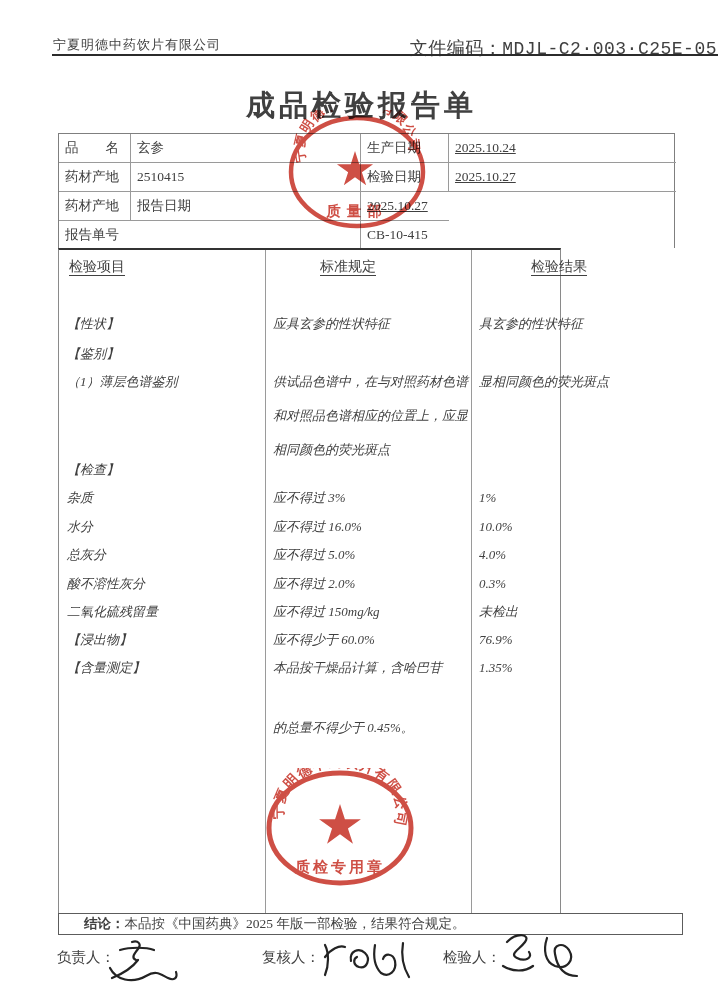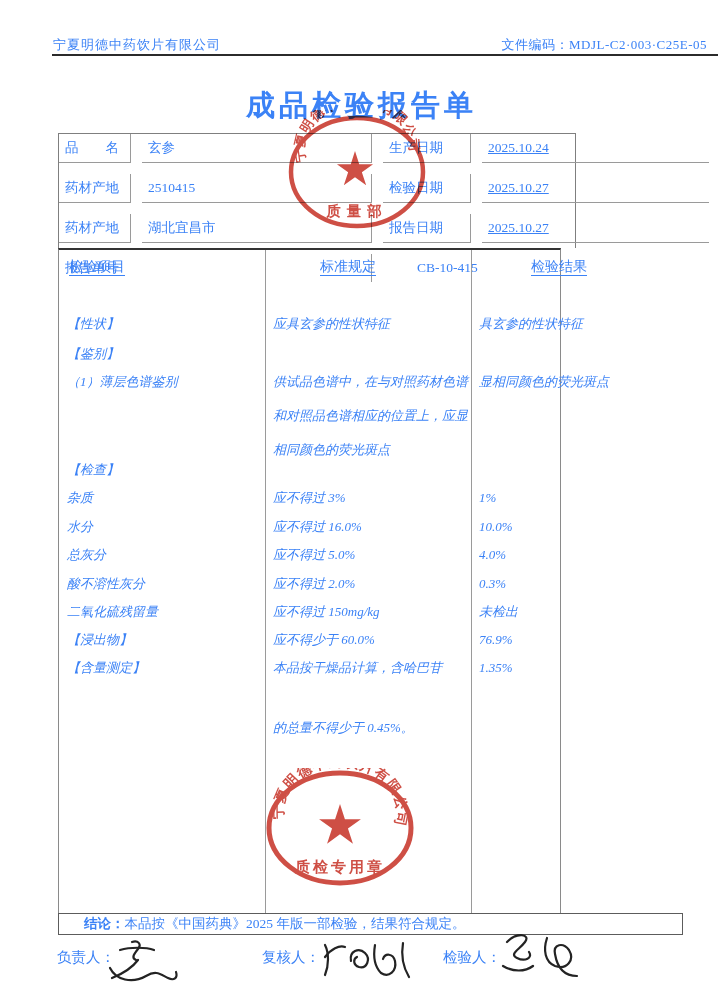--- a/index.html
+++ b/index.html
@@ -1,37 +1,37 @@
 <!DOCTYPE html>
 <html><head>
 <meta charset="utf-8">
 <style>
   html,body{margin:0;padding:0;background:#e8e8e8;}
   .page{
     position:relative;width:723px;height:1000px;margin:0 auto;background:#ffffff;
-    font-family:"Liberation Serif","DejaVu Serif",serif;color:#3b82f6;overflow:hidden;
+    font-family:"Liberation Serif","DejaVu Serif",serif;color:#404040;overflow:hidden;
   }
   
   .hdr-left{position:absolute;left:53px;top:36px;font-size:13px;letter-spacing:1px;}
-  .hdr-right{position:absolute;right:16px;top:36px;font-size:13px;letter-spacing:.5px;}
+  .hdr-right{position:absolute;right:6px;top:36px;font-size:18px;letter-spacing:.5px;font-family:Liberation Mono, monospace;}
   .rule{position:absolute;left:52px;top:54px;width:666px;height:2px;background:#2b2b2b;}
   .title{position:absolute;left:0;top:86px;width:723px;text-align:center;
          font-size:29px;font-weight:bold;letter-spacing:4px;}
   
-  .info{position:absolute;left:58px;top:133px;width:518px;height:115px;
+  .info{position:absolute;left:58px;top:133px;width:617px;height:115px;
         border:1px solid #7f7f7f;border-bottom:none;box-sizing:border-box;
         display:grid;grid-template-columns:72px 230px 88px 227px;
-        grid-template-rows:29px 29px 29px 28px;font-size:13.5px;gap:11px;}
+        grid-template-rows:29px 29px 29px 28px;font-size:13.5px;}
   .cell{border-right:1px solid #9a9a9a;border-bottom:1px solid #9a9a9a;
         padding-left:6px;display:flex;align-items:center;box-sizing:border-box;
         white-space:nowrap;overflow:visible;}
   .cell.lastcol{border-right:none;text-decoration:underline;}
   .cell.lastrow{border-bottom:none;}
   .span2a{grid-column:1/3;}
-  .span2b{grid-column:3/5;border-right:none;margin-left:28px;}
+  .span2b{grid-column:3/5;border-right:none;}
   
   .main{position:absolute;left:58px;top:248px;width:503px;height:665px;
         border:1px solid #8a8a8a;border-top:2px solid #333;border-bottom:none;
         box-sizing:border-box;font-size:13px;}
   .vline{position:absolute;top:0;bottom:0;width:1px;background:#9a9a9a;}
   .v1{left:206px}.v2{left:412px}
   .mh{position:absolute;top:8px;font-size:14px;text-decoration:underline;
       text-underline-offset:4px;white-space:nowrap;}
   .ml{position:absolute;white-space:nowrap;line-height:16px;font-style:italic;}
   .c1{left:8px}.c2{left:214px}.c3{left:420px}
@@ -62,21 +62,20 @@
     <div class="cell">玄参</div>
     <div class="cell">生产日期</div>
     <div class="cell lastcol">2025.10.24</div>
 
     <div class="cell">药材产地</div>
     <div class="cell">2510415</div>
     <div class="cell">检验日期</div>
     <div class="cell lastcol">2025.10.27</div>
 
     <div class="cell">药材产地</div>
-    <div class="cell">湖北宜昌市</div>
     <div class="cell">报告日期</div>
     <div class="cell lastcol">2025.10.27</div>
 
     <div class="cell span2a lastrow">报告单号</div>
     <div class="cell span2b lastrow">CB-10-415</div>
   </div>
 
   <div class="main">
     <div class="vline v1"></div>
     <div class="vline v2"></div>

